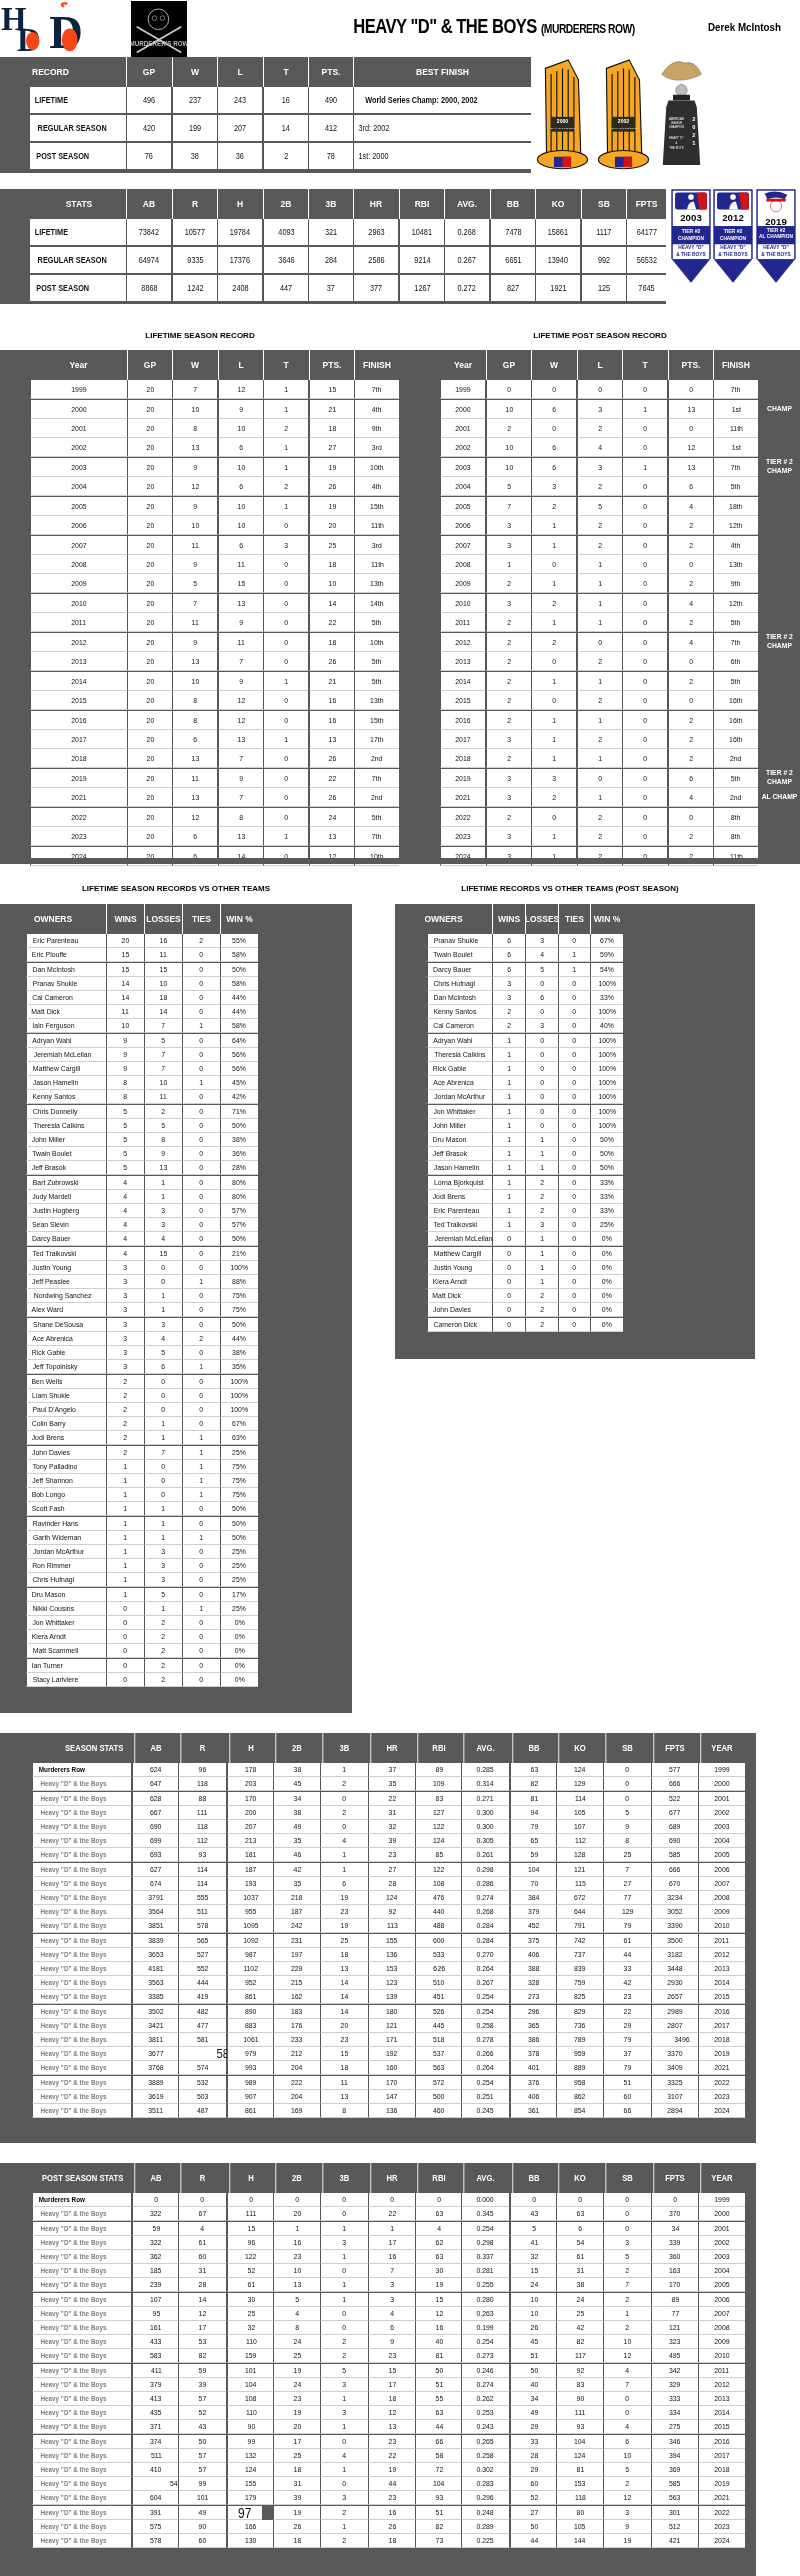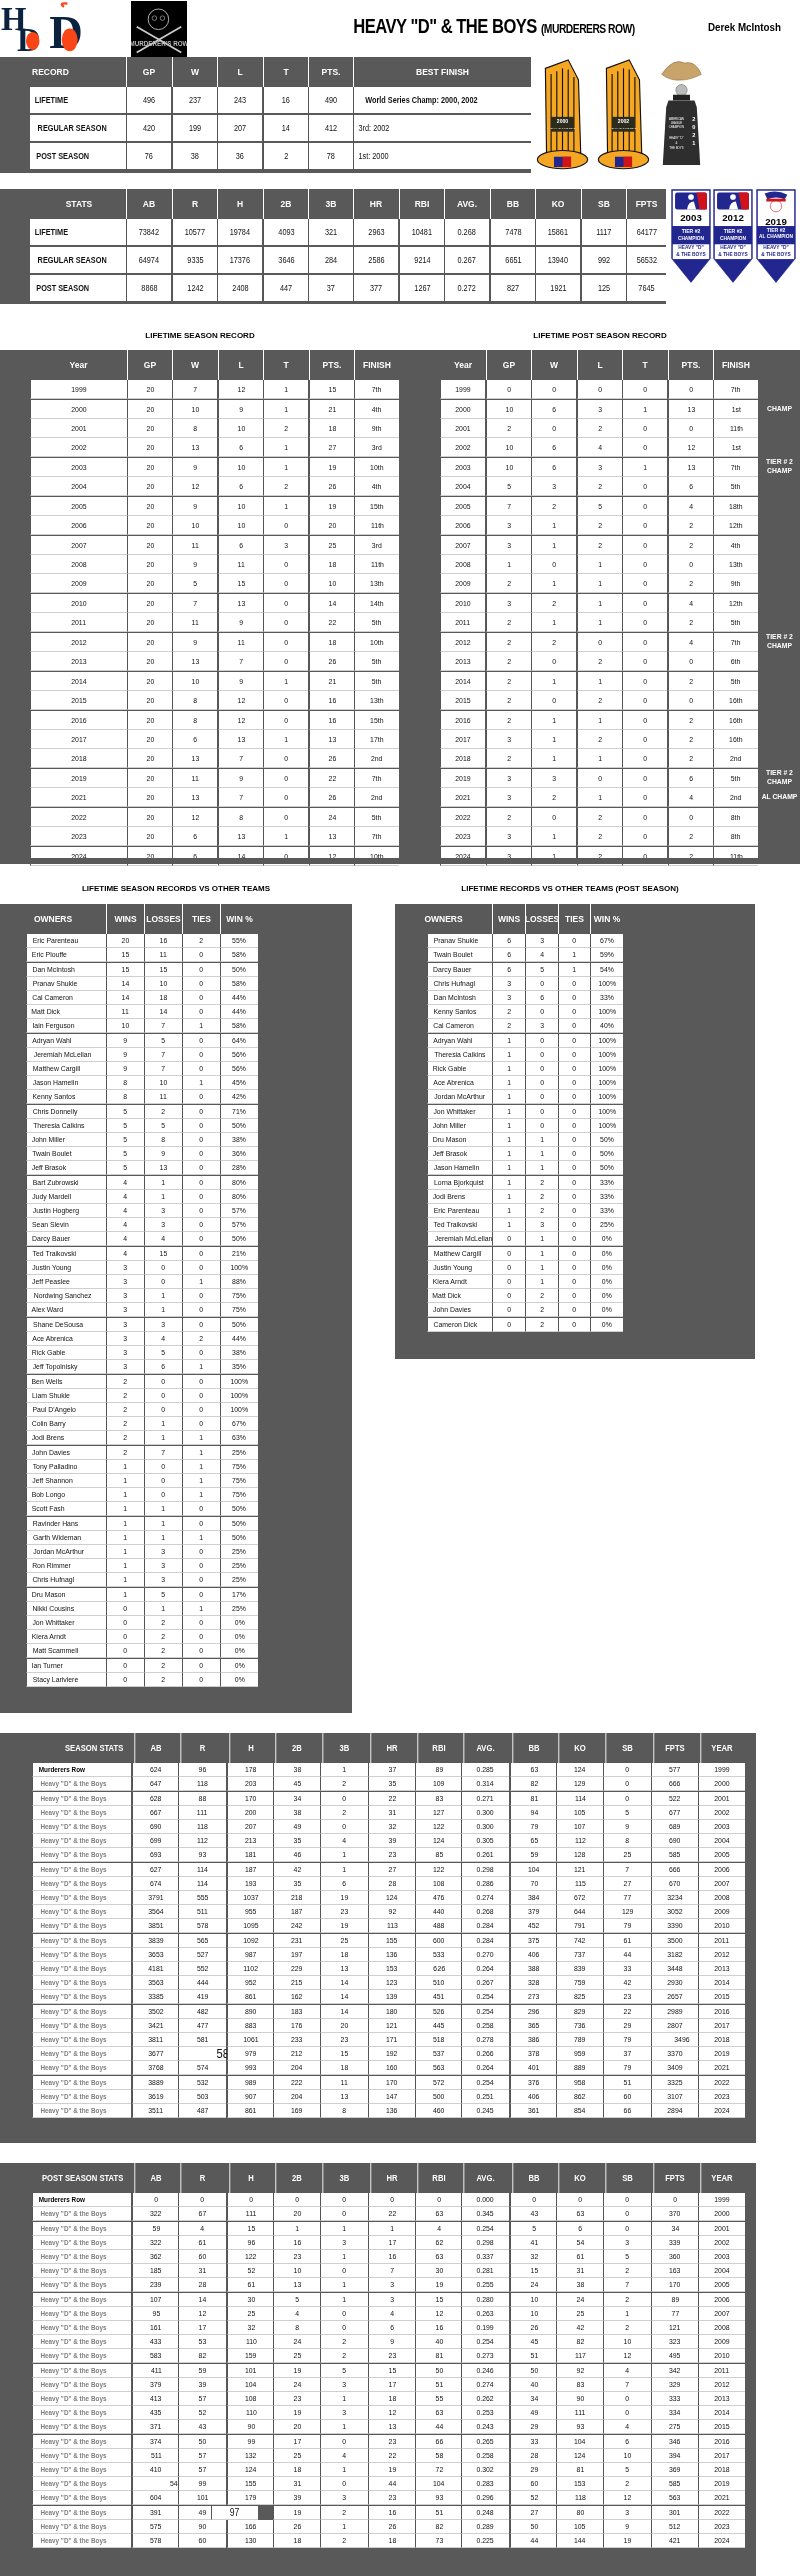--- a/index.html
+++ b/index.html
@@ -4698,21 +4698,21 @@
       </div>
       <div class="cell left" style="left:32px;top:343px;width:99px;height:14px;font-size:8px;color:#7f7f7f;font-weight:bold;font-size:7.4px;">
         <span class="cond">Heavy "D" &amp; the Boys</span>
       </div>
       <div class="cell" style="left:132px;top:343px;width:47px;height:14px;font-size:8px;">
         <span class="cond">391</span>
       </div>
       <div class="cell" style="left:178px;top:343px;width:48px;height:14px;font-size:8px;">
         <span class="cond">49</span>
       </div>
-      <div class="cell" style="left:211px;top:343px;width:47px;height:14px;font-size:10px;">
+      <div class="cell" style="left:227px;top:343px;width:35px;height:14px;font-size:14px;">
         <span class="cond">97</span>
       </div>
       <div class="cell" style="left:273px;top:343px;width:47px;height:14px;font-size:8px;">
         <span class="cond">19</span>
       </div>
       <div class="cell" style="left:320px;top:343px;width:48px;height:14px;font-size:8px;">
         <span class="cond">2</span>
       </div>
       <div class="cell" style="left:368px;top:343px;width:47px;height:14px;font-size:8px;">
         <span class="cond">16</span>

